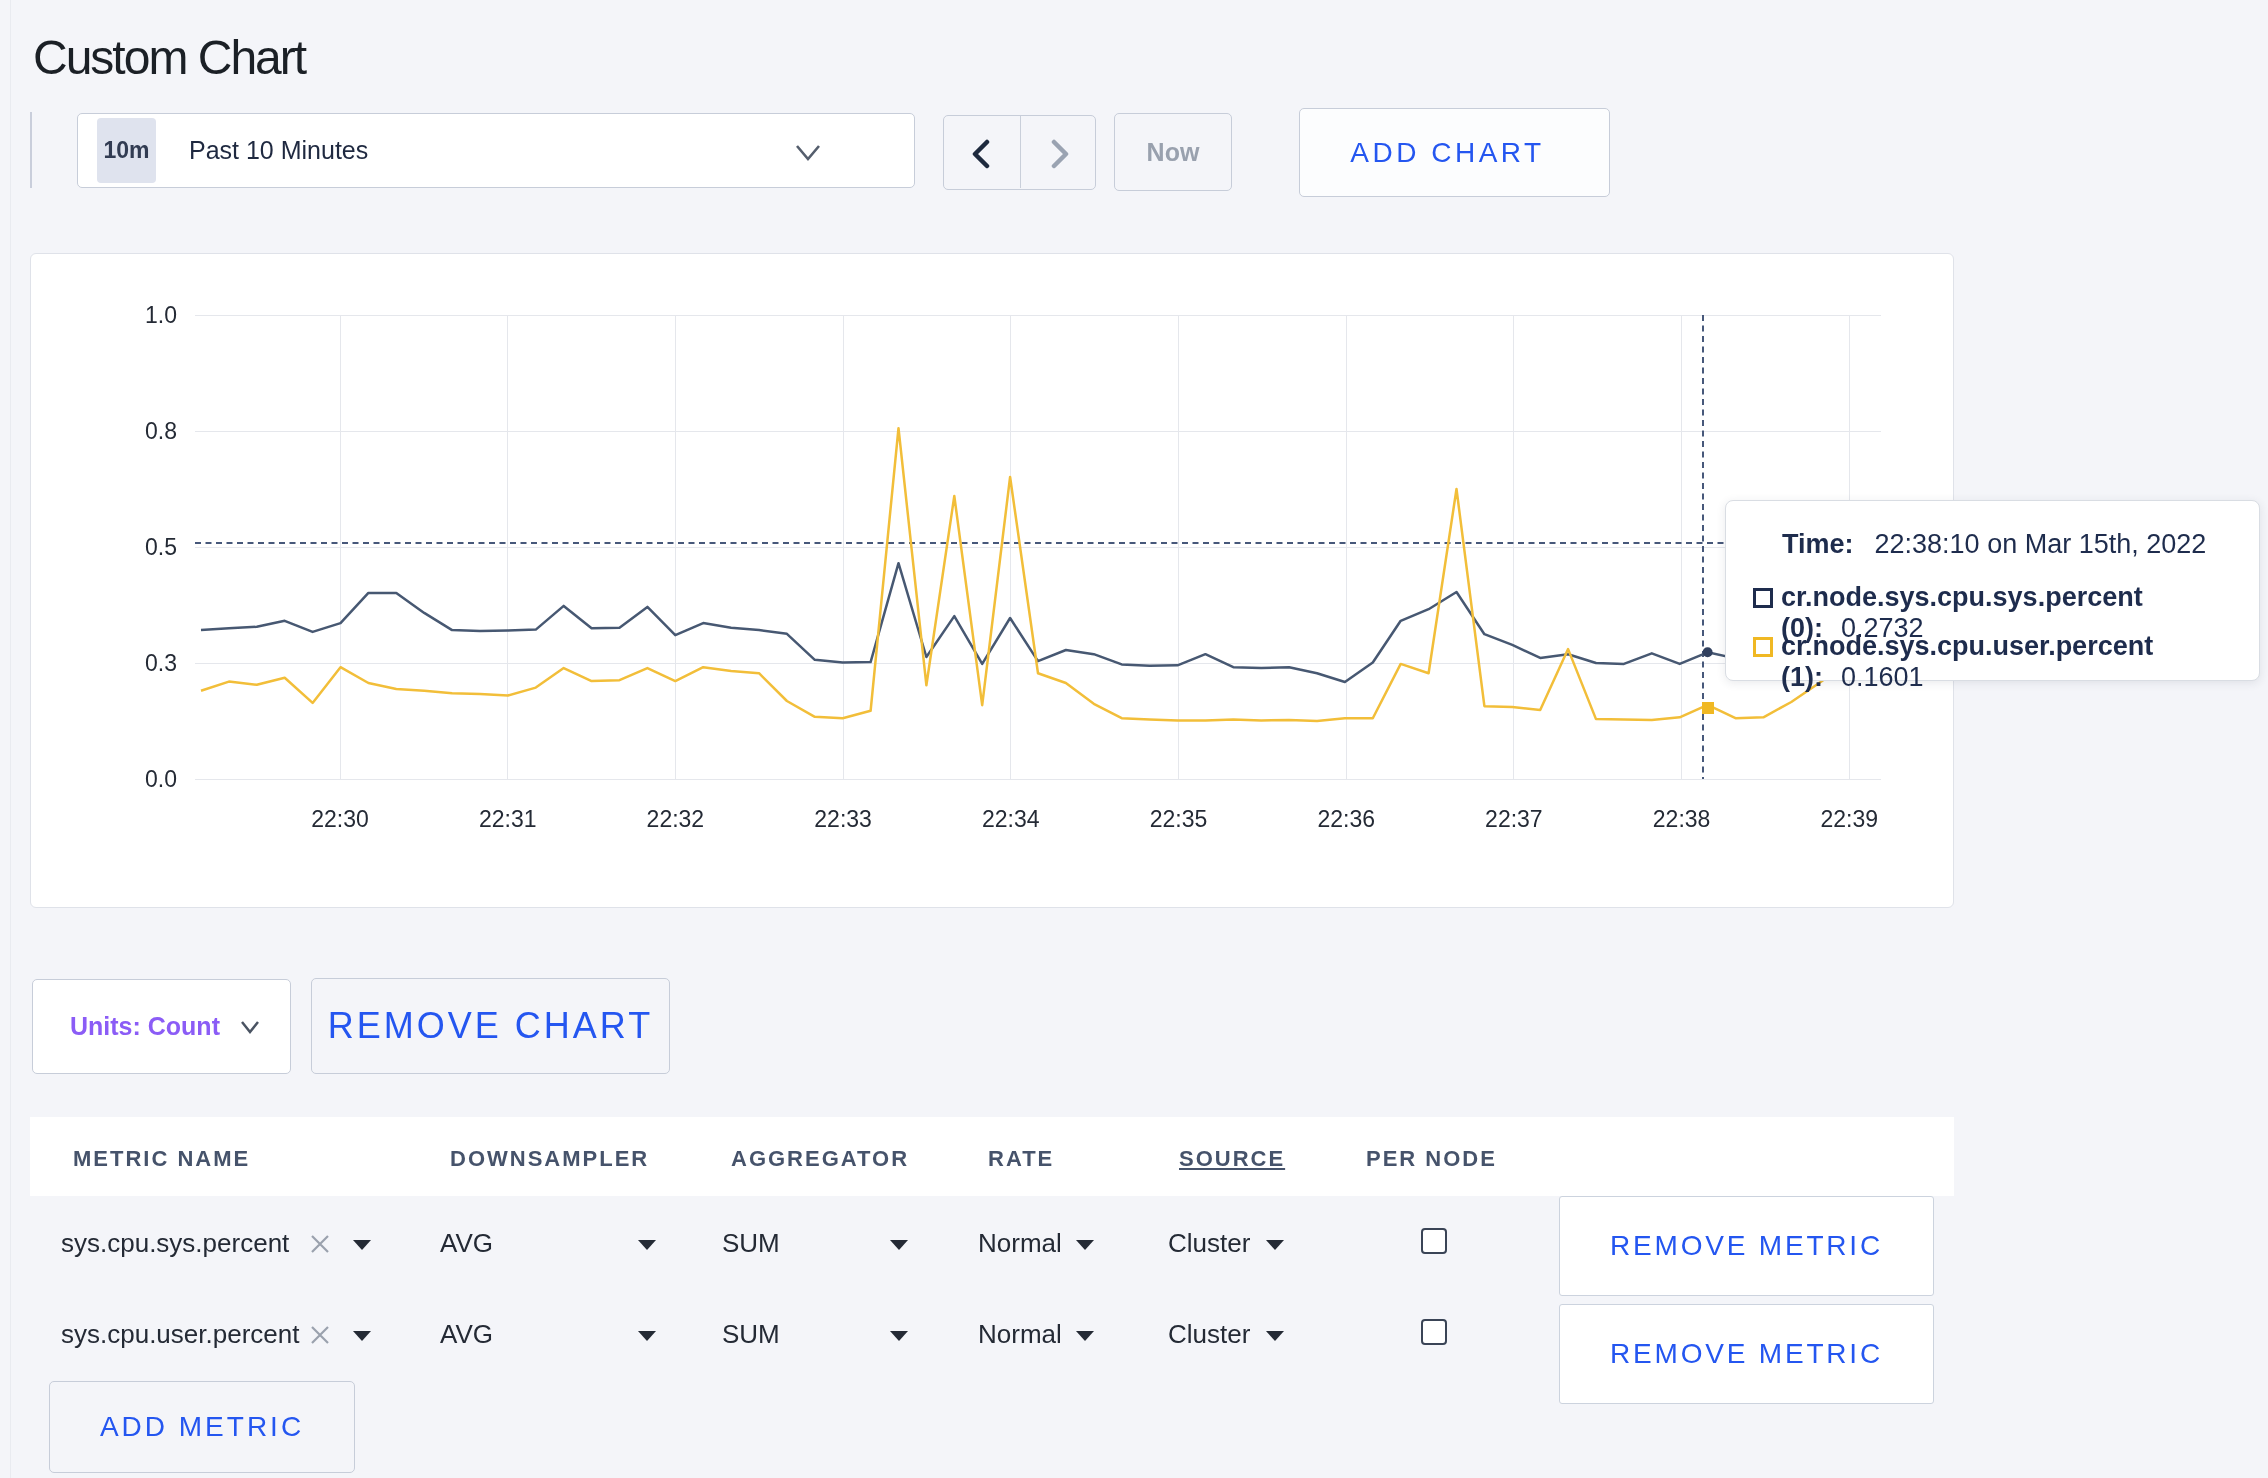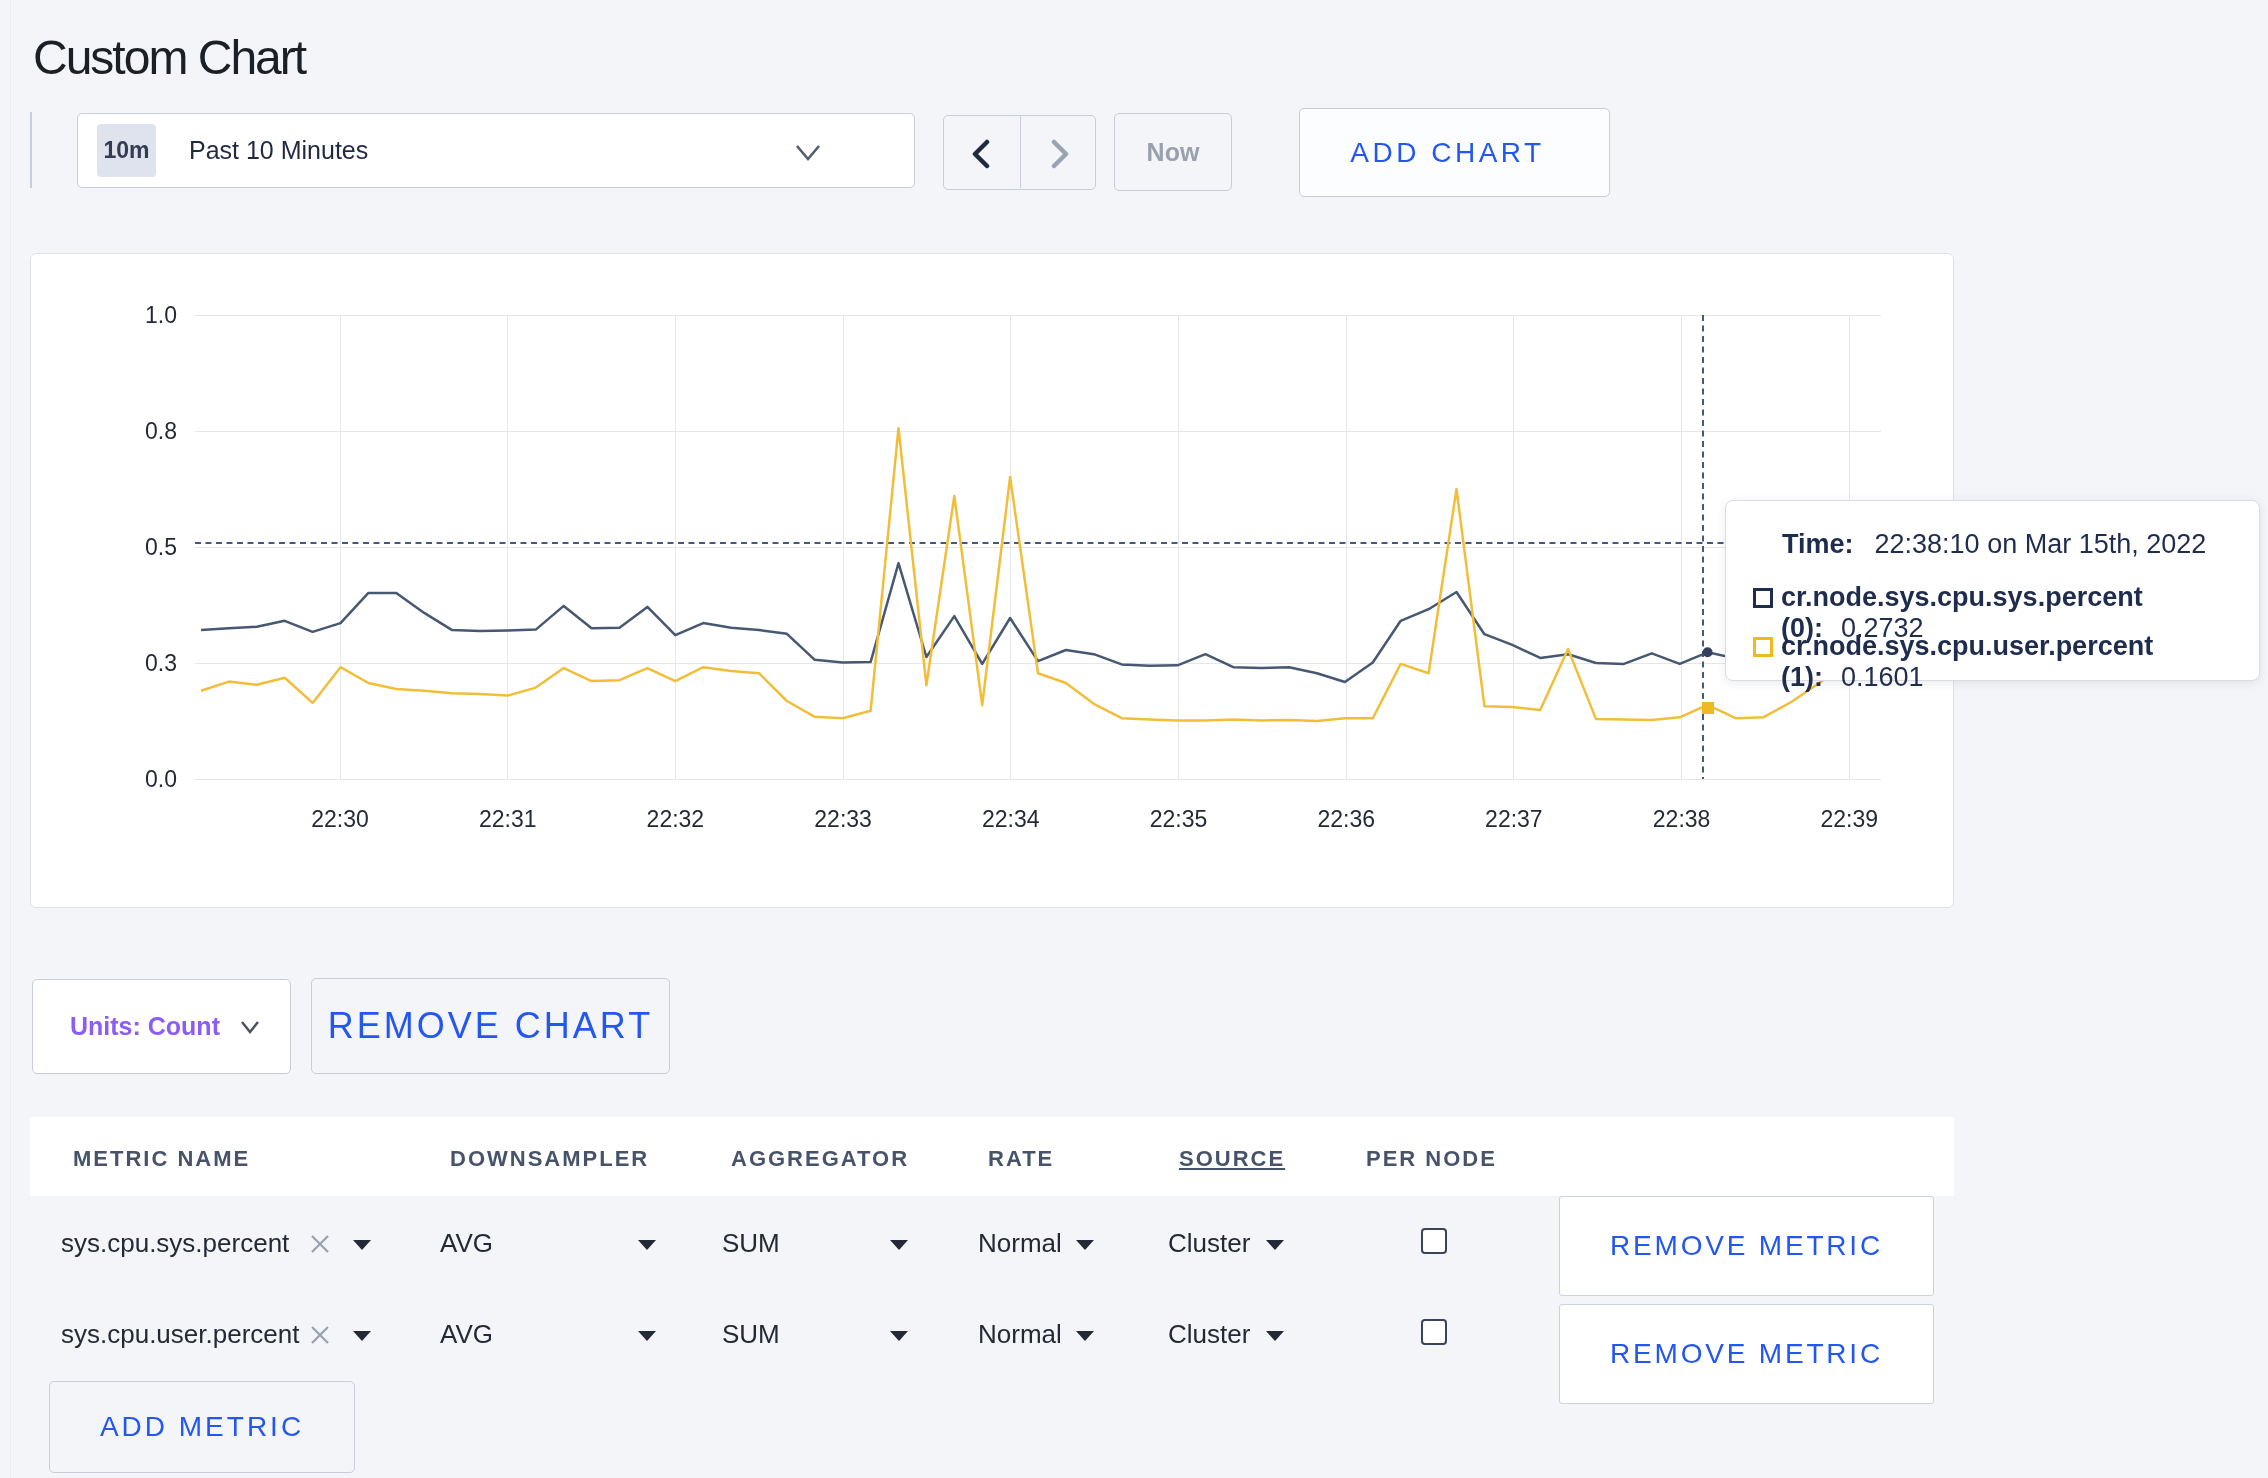--- a/index.html
+++ b/index.html
@@ -8,21 +8,21 @@
 .axlab{font-size:23px;fill:#242a35;font-family:"Liberation Sans",sans-serif;}
 .hdr{position:absolute;font-size:22px;letter-spacing:2px;color:#46536b;font-weight:bold;}
 .rowtxt{position:absolute;font-size:26px;color:#242a35;}
 </style></head>
 <body>
 <div class="abs" style="left:10px;top:0;width:1px;height:1478px;background:#e9ebf0;"></div>
 <div class="abs" style="left:33px;top:2px;font-size:48px;letter-spacing:-2px;color:#1b2026;margin-top:28px;">Custom Chart</div>
 
 <div class="abs" style="left:30px;top:112px;width:2px;height:76px;background:#c9cedb;"></div>
 <div class="btn" style="left:77px;top:113px;width:838px;height:75px;background:#fff;justify-content:flex-start;">
-  <div style="margin-left:19px;width:59px;height:53px;background:#dfe3ee;border-radius:4px;display:flex;align-items:center;justify-content:center;font-size:23px;font-weight:bold;color:#323c52;">10m</div>
+  <div style="margin-left:19px;width:59px;height:65px;background:#dfe3ee;border-radius:4px;display:flex;align-items:center;justify-content:center;font-size:23px;font-weight:bold;color:#323c52;">10m</div>
   <div style="margin-left:33px;font-size:25px;color:#1f2940;">Past 10 Minutes</div>
   <svg class="abs" style="left:717px;top:27px;" width="26" height="26" viewBox="0 0 26 26">
       <polyline points="2,5 13,18 24,5" fill="none" stroke="#555e6d" stroke-width="2.6"></polyline>
     </svg>
 </div>
 <div class="btn" style="left:943px;top:115px;width:153px;height:75px;">
   <svg class="abs" style="left:24px;top:23px;" width="28" height="30" viewBox="0 0 28 30">
       <polyline points="19,3 7,15 19,27" fill="none" stroke="#1e2a3e" stroke-width="4.5" stroke-linecap="round" stroke-linejoin="round"></polyline>
     </svg>
   <div class="abs" style="left:76px;top:0;width:1px;height:72px;background:#c9cfda;"></div>

